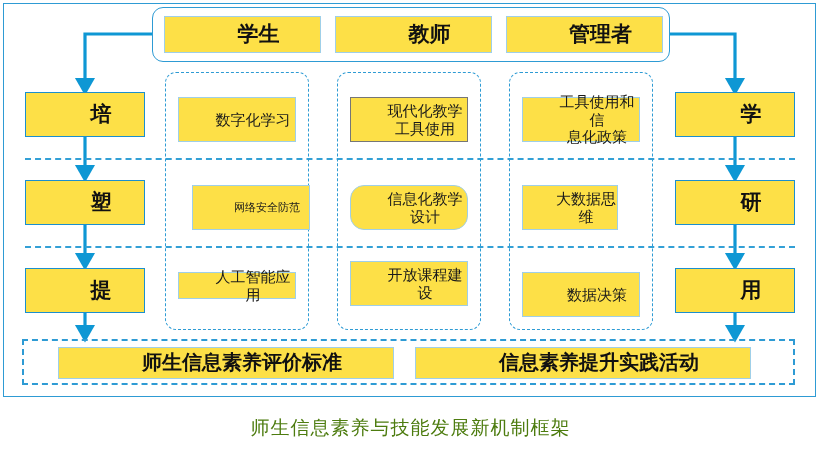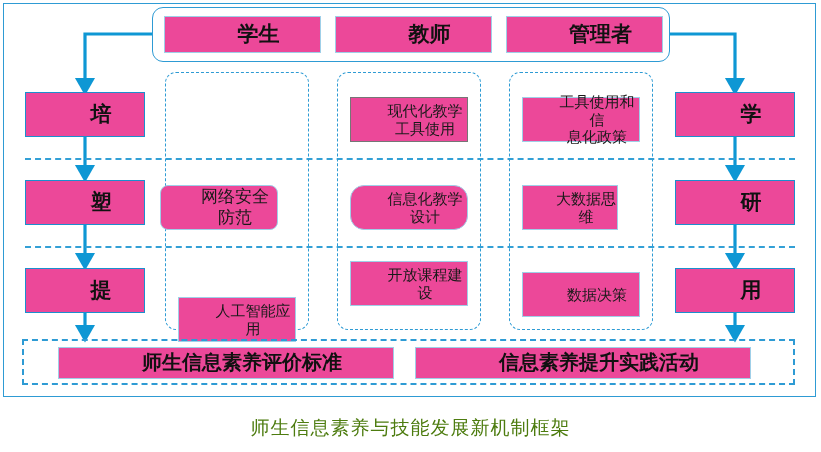--- a/index.html
+++ b/index.html
@@ -11,21 +11,21 @@
   #stage{position:relative;width:821px;height:452px;overflow:hidden;background:#fff;}
 
   
   .outer-frame{
     position:absolute;left:3px;top:3px;width:813px;height:394px;
     border:1.5px solid #2e9bd4;box-sizing:border-box;background:#fff;
   }
 
   
   .box{
-    position:absolute;box-sizing:border-box;background:#ec4899;
+    position:absolute;box-sizing:border-box;background:#fde047;
     display:flex;align-items:center;justify-content:center;text-align:center;
     line-height:1.18;
     padding-left:32px;
   }
   .box-strong{border:1.5px solid #1b8fce;}
   .box-light{border:1px solid #9fcfe8;}
   .box-gray{border:1.5px solid #767676;}
 
   .t-bold{font-weight:bold;color:#111;}
   .t-norm{font-weight:normal;color:#1a1a1a;}
@@ -125,24 +125,27 @@
   <div class="box box-strong t-bold" style="left:675px;top:92px;width:120px;height:45px;font-size:21px;">
     <span>学</span>
   </div>
   <div class="box box-strong t-bold" style="left:675px;top:180px;width:120px;height:45px;font-size:21px;">
     <span>研</span>
   </div>
   <div class="box box-strong t-bold" style="left:675px;top:268px;width:120px;height:45px;font-size:21px;">
     <span>用</span>
   </div>
 
-  <div class="box box-light t-norm" style="left:160px;top:185px;width:118px;height:45px;font-size:17px;border-radius:8px;">
+  <div class="box box-light t-norm" style="left:178px;top:97px;width:118px;height:45px;font-size:15px;">
+    <span>数字化学习</span>
+  </div>
+  <div class="box box-light t-norm" style="left:192px;top:185px;width:118px;height:45px;font-size:11px;">
     <span>网络安全防范</span>
   </div>
-  <div class="box box-light t-norm" style="left:178px;top:272px;width:118px;height:45px;font-size:15px;margin-top:25px;">
+  <div class="box box-light t-norm" style="left:178px;top:272px;width:118px;height:27px;font-size:15px;">
     <span>人工智能应用</span>
   </div>
 
   <div class="box box-gray t-norm" style="left:350px;top:97px;width:118px;height:45px;font-size:15px;flex-direction:column;">
     <span>现代化教学</span>
     <span>工具使用</span>
   </div>
   <div class="box box-light t-norm" style="left:350px;top:185px;width:118px;height:45px;font-size:15px;flex-direction:column;border-radius:14px;">
     <span>信息化教学</span>
     <span>设计</span>

